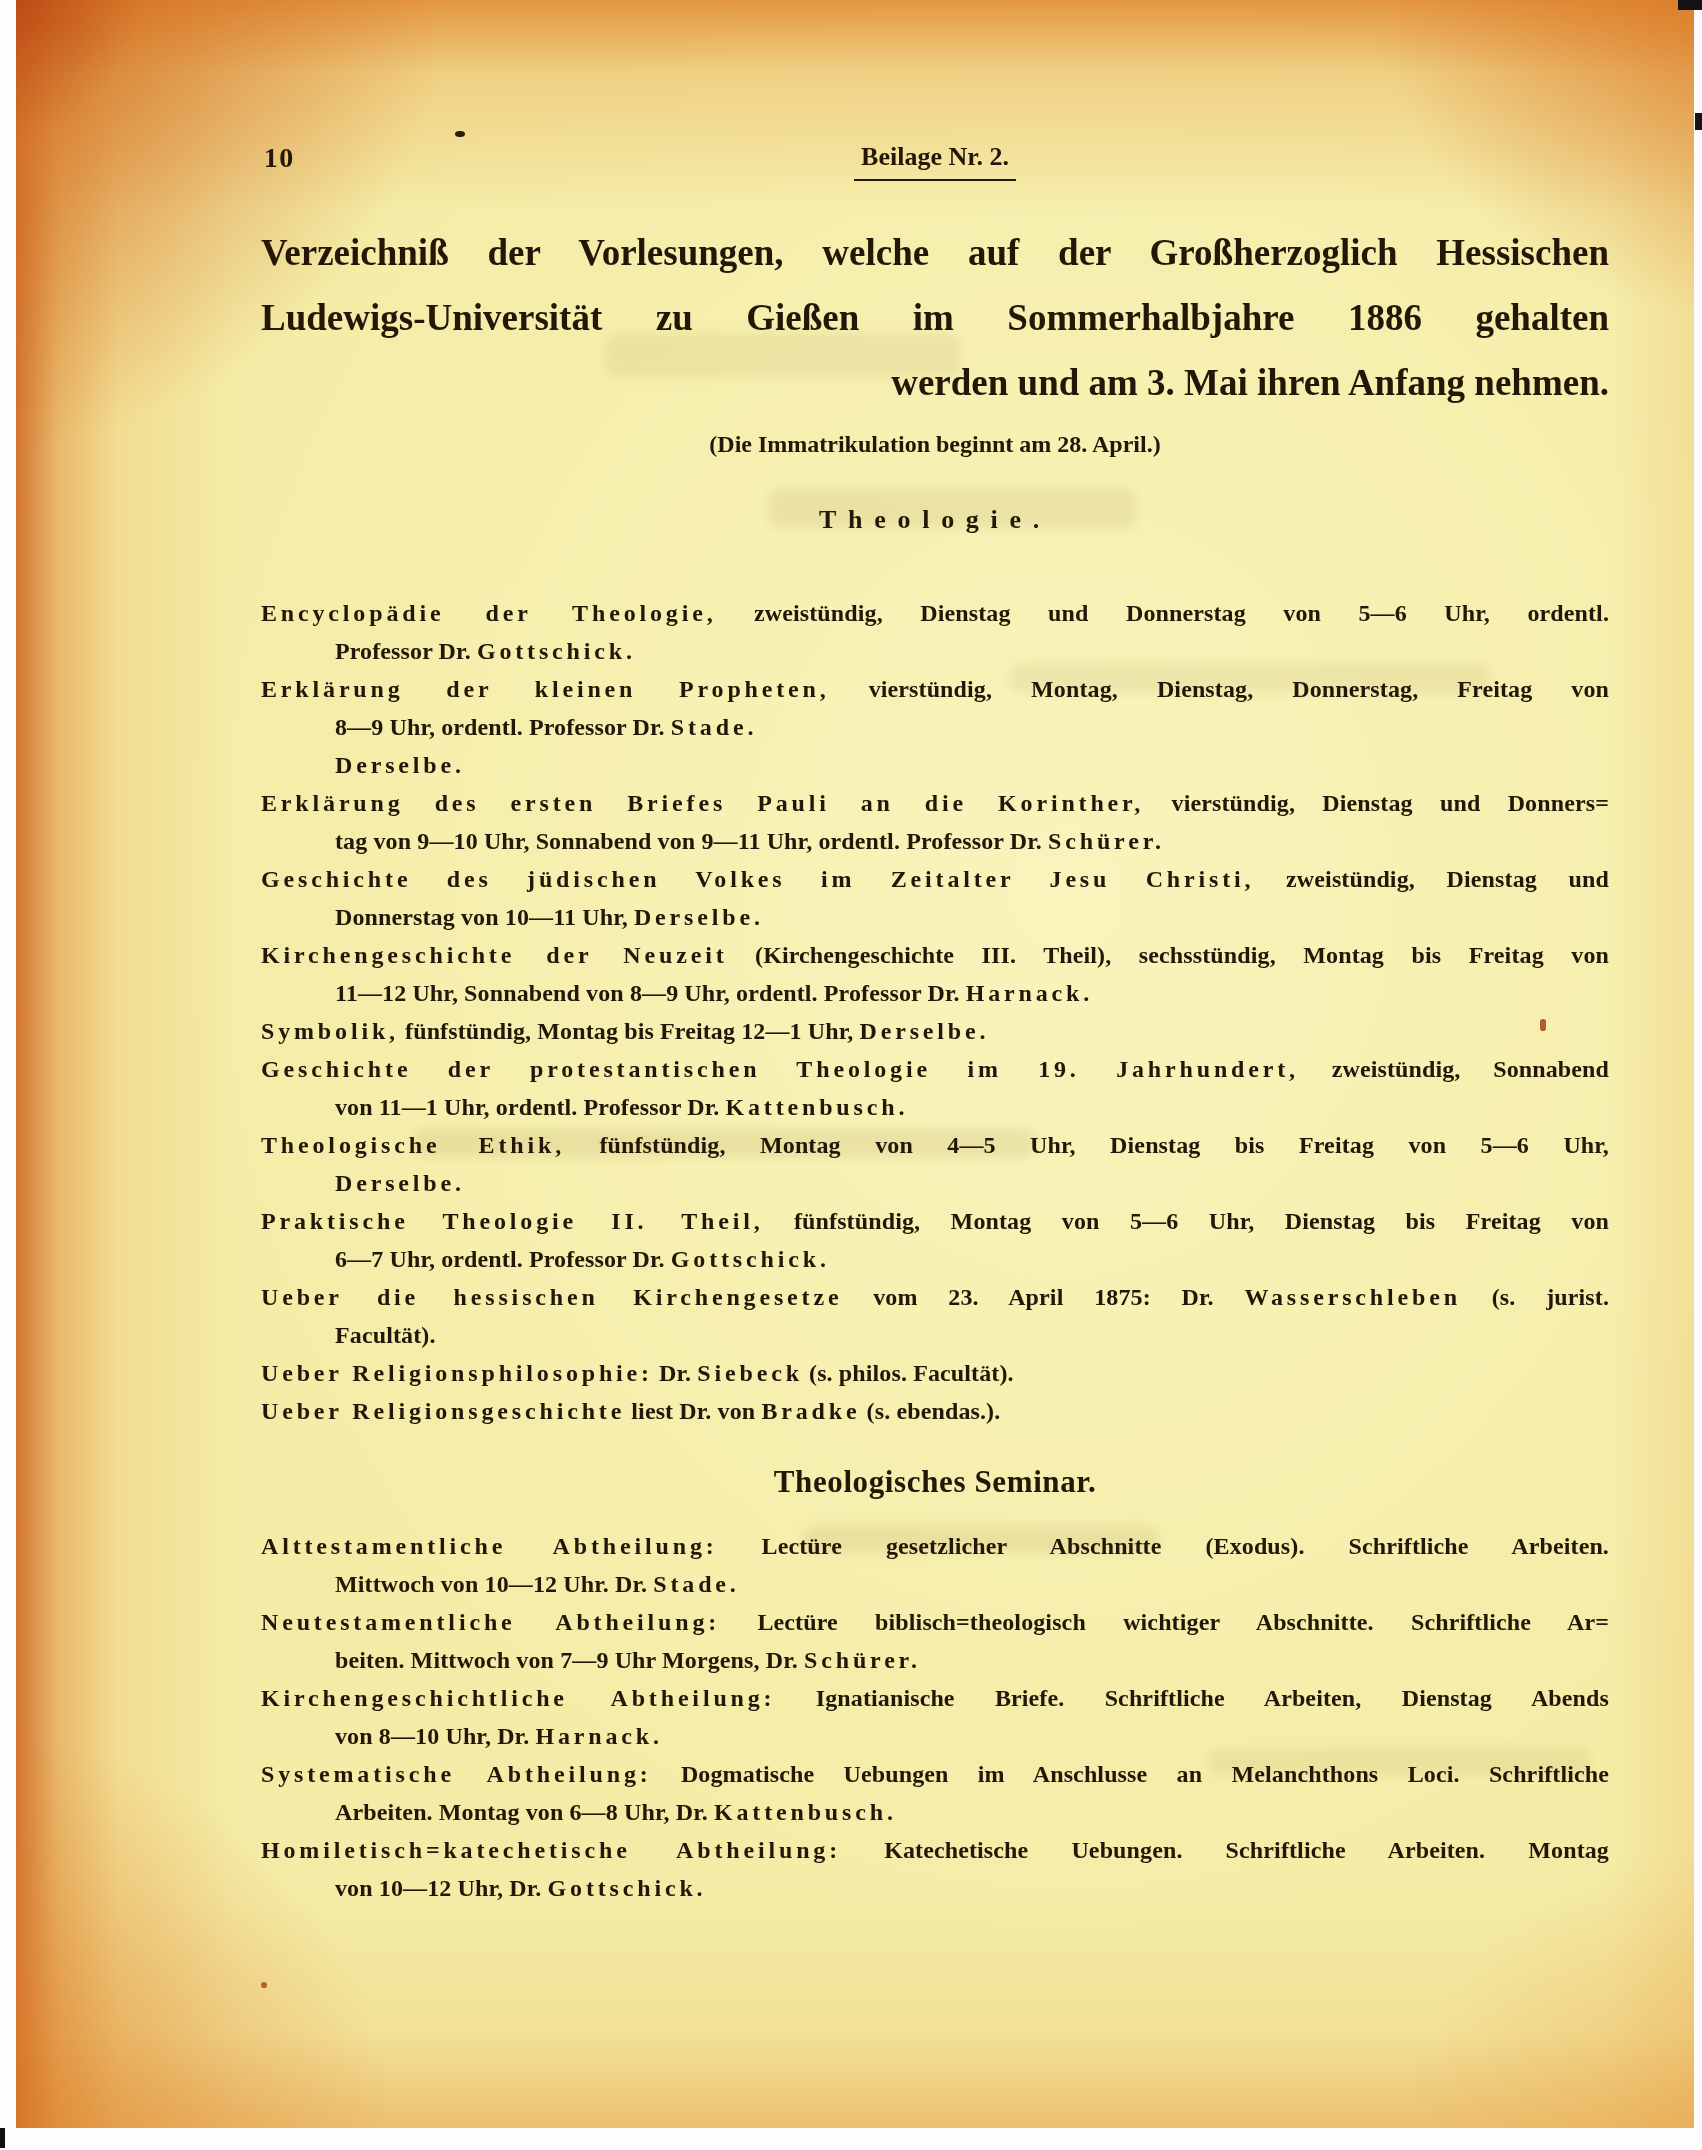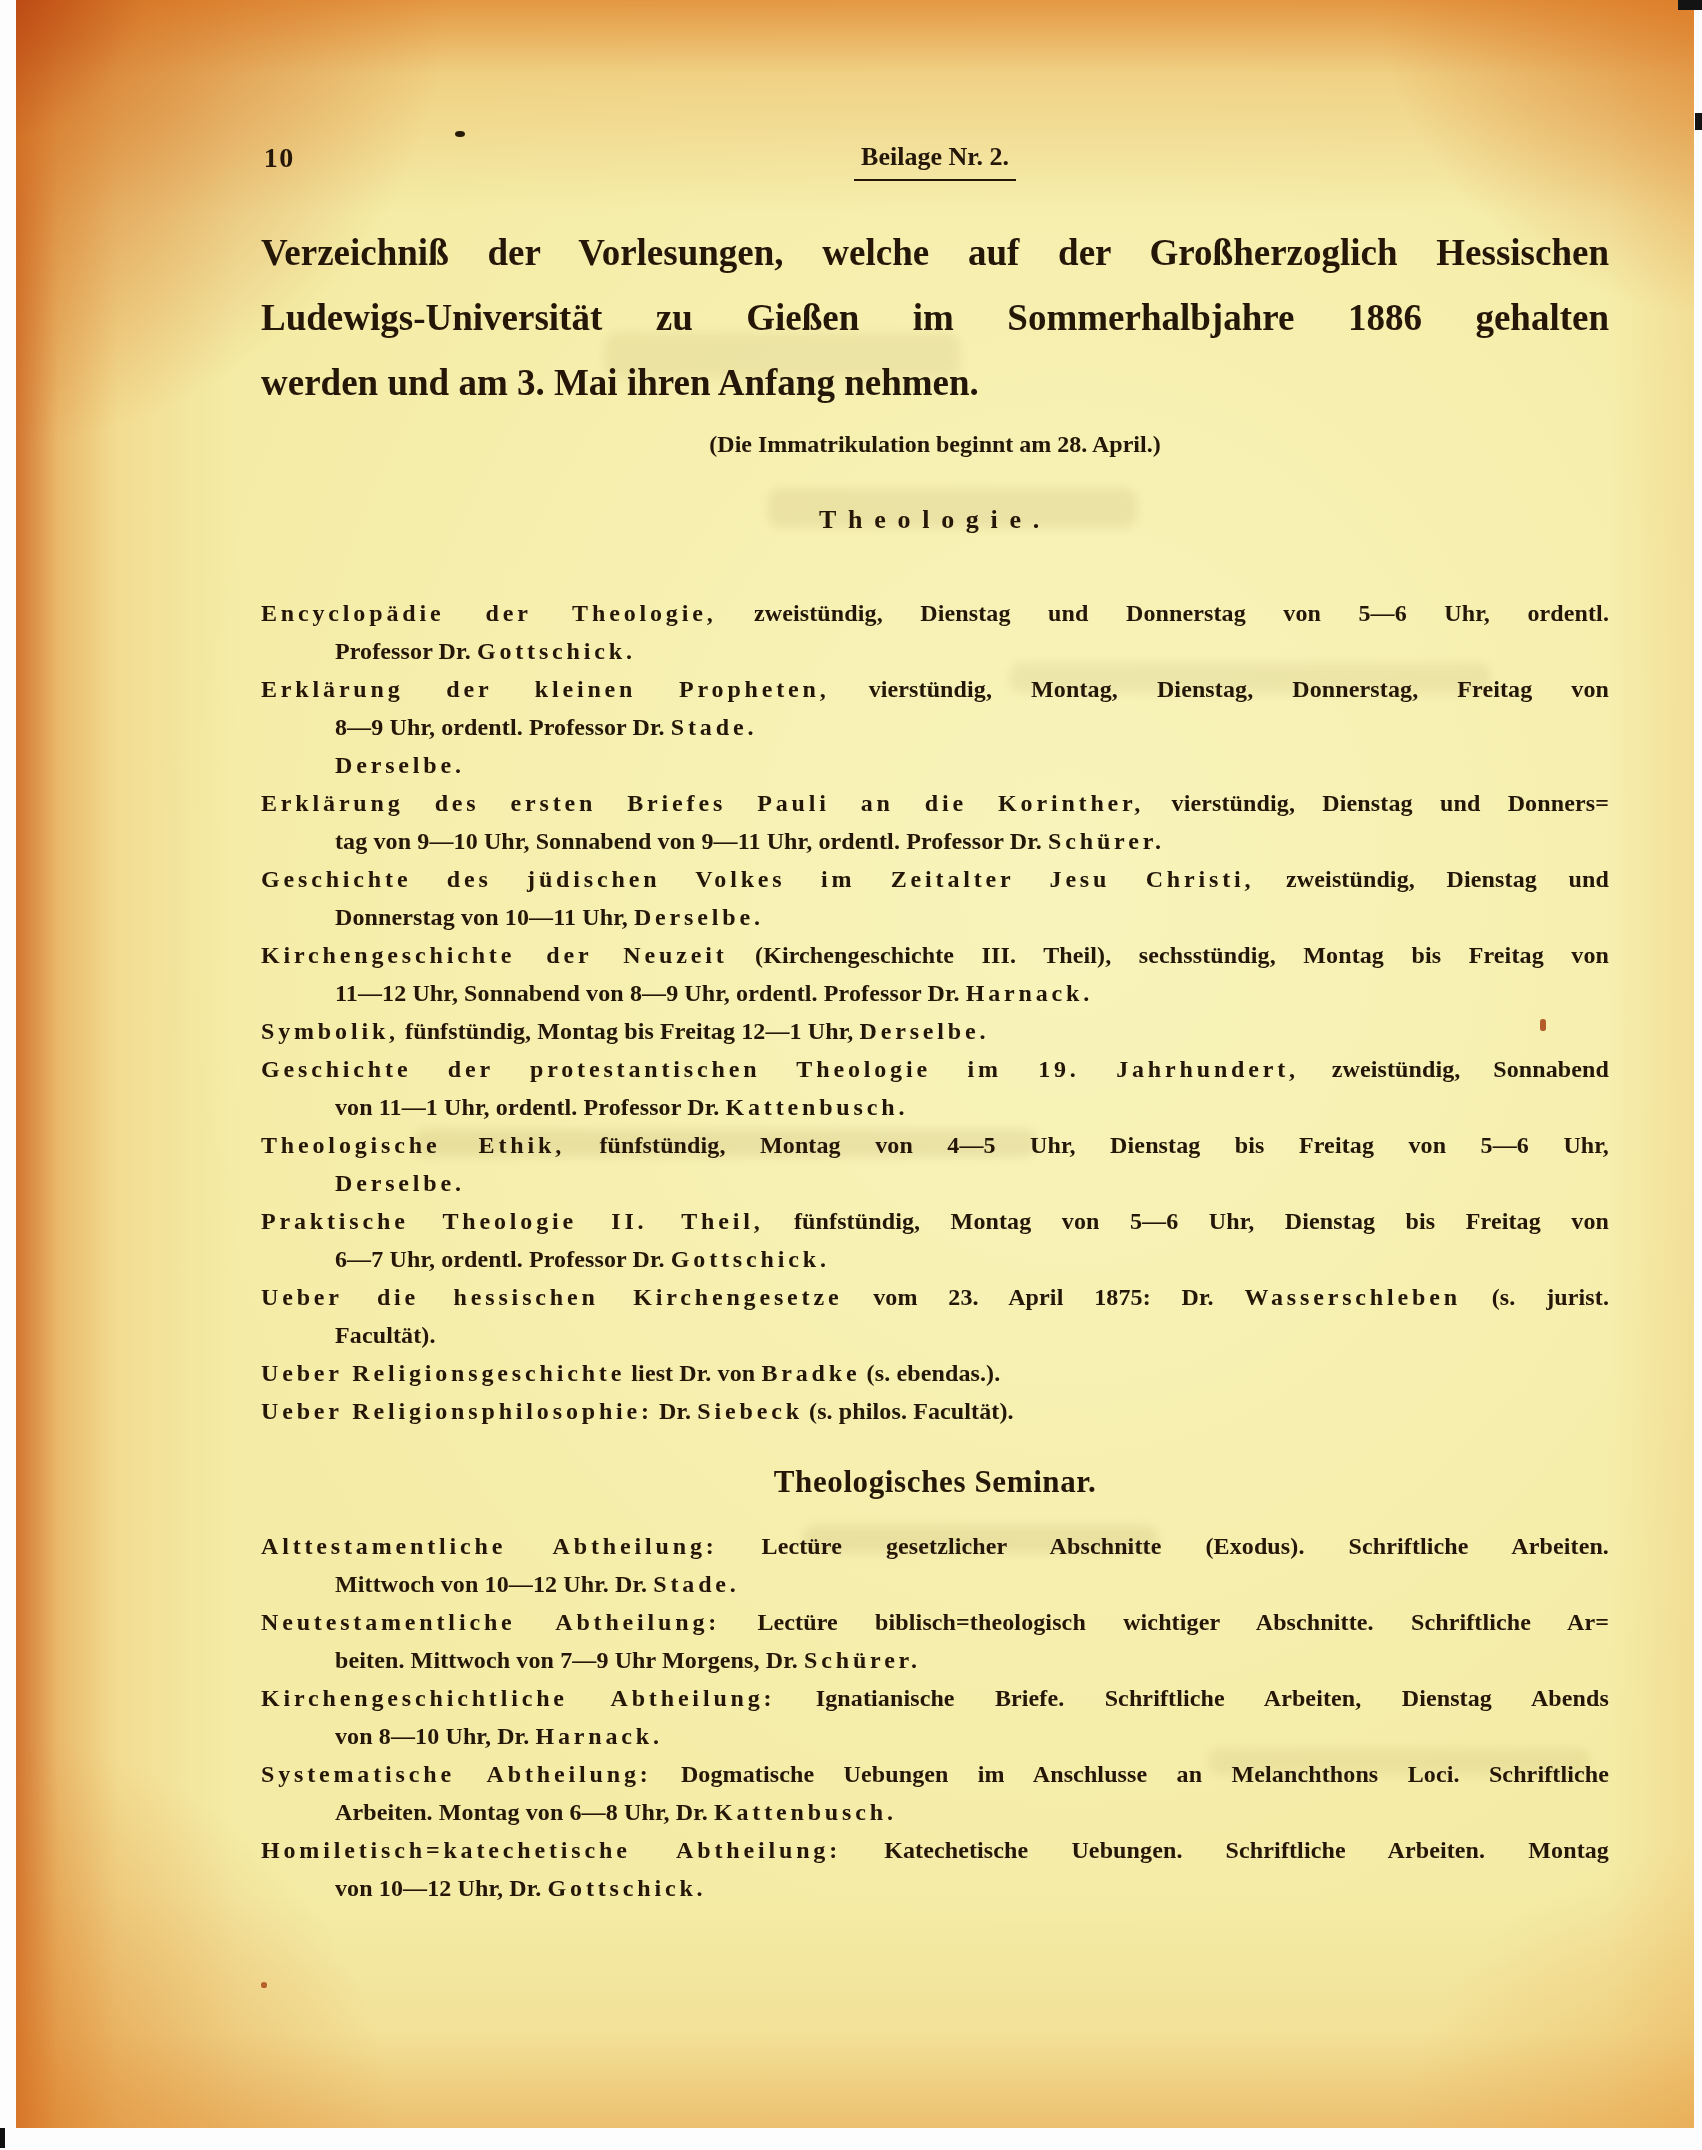--- a/index.html
+++ b/index.html
@@ -37,21 +37,21 @@
   .content { position:absolute; left:245px; top:0; width:1348px; padding-top:142px; color:#241708; }
 
   .header { position:relative; height:37px; }
   .pageno { position:absolute; left:2.8px; top:0; font-size:28px; font-weight:bold; letter-spacing:1.4px; }
   .header-center { text-align:center; }
   .header-title  { display:inline-block; font-size:26px; font-weight:bold;
                    border-bottom:2.8px solid #241708; padding:0 7px 7px 7px; }
 
   .doc-title { margin-top:41px; font-size:37px; font-weight:bold; line-height:65px; }
   .doc-title .just-lines  { text-align:justify; text-align-last:justify; }
-  .doc-title .center-line { text-align:left; }
+  .doc-title .center-line { text-align:right; }
 
   .subtitle { margin-top:14px; text-align:center; font-size:24px; font-weight:bold; line-height:31px; }
 
   .sec-heading { text-align:center; font-weight:bold; }
   .sec-heading.major { margin-top:37px; font-size:26px; line-height:45px; letter-spacing:0.45em; }
   .sec-heading.minor { margin-top:33px; font-size:31px; line-height:38px; letter-spacing:0.02em; }
   .entries-major { margin-top:52px; }
   .entries-minor { margin-top:25.5px; }
 
   .entry { font-size:24px; font-weight:bold; }
@@ -137,24 +137,24 @@
             </div>
             <div class="entry">
               <div class="line fill"><span class="sperr">Praktische Theologie II. Theil,</span><span class="plain"> fünfstündig, Montag von 5—6 Uhr, Dienstag bis Freitag von</span></div>
               <div class="line cont"><span class="plain">6—7 Uhr, ordentl. Professor Dr. </span><span class="sperr">Gottschick.</span></div>
             </div>
             <div class="entry">
               <div class="line fill"><span class="sperr">Ueber die hessischen Kirchengesetze</span><span class="plain"> vom 23. April 1875: Dr. </span><span class="sperr">Wasserschleben</span><span class="plain"> (s. jurist.</span></div>
               <div class="line cont"><span class="plain">Facultät).</span></div>
             </div>
             <div class="entry">
-              <div class="line"><span class="sperr">Ueber Religionsgeschichte</span><span class="plain"> liest Dr. von </span><span class="sperr">Bradke</span><span class="plain"> (s. ebendas.).</span></div>
+              <div class="line"><span class="sperr">Ueber Religionsphilosophie:</span><span class="plain"> Dr. </span><span class="sperr">Siebeck</span><span class="plain"> (s. philos. Facultät).</span></div>
             </div>
             <div class="entry">
-              <div class="line"><span class="sperr">Ueber Religionsphilosophie:</span><span class="plain"> Dr. </span><span class="sperr">Siebeck</span><span class="plain"> (s. philos. Facultät).</span></div>
+              <div class="line"><span class="sperr">Ueber Religionsgeschichte</span><span class="plain"> liest Dr. von </span><span class="sperr">Bradke</span><span class="plain"> (s. ebendas.).</span></div>
             </div>
           </div>
           <div class="sec-heading minor">Theologisches Seminar.</div>
           <div class="entries-minor">
             <div class="entry">
               <div class="line fill"><span class="sperr">Alttestamentliche Abtheilung:</span><span class="plain"> Lectüre gesetzlicher Abschnitte (Exodus). Schriftliche Arbeiten.</span></div>
               <div class="line cont"><span class="plain">Mittwoch von 10—12 Uhr. Dr. </span><span class="sperr">Stade.</span></div>
             </div>
             <div class="entry">
               <div class="line fill"><span class="sperr">Neutestamentliche Abtheilung:</span><span class="plain"> Lectüre biblisch=theologisch wichtiger Abschnitte. Schriftliche Ar=</span></div>

